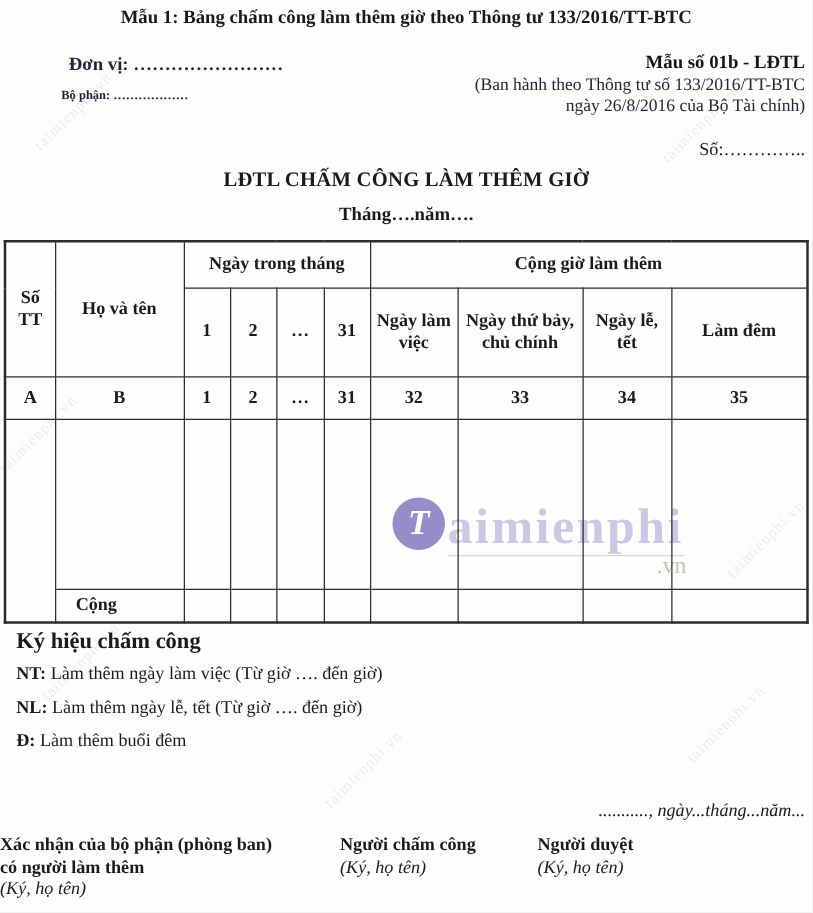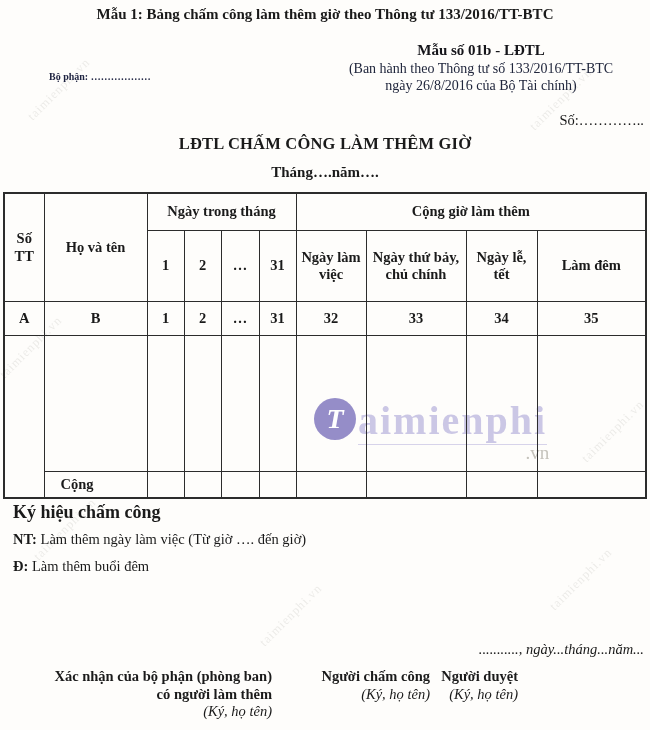--- a/index.html
+++ b/index.html
@@ -3,42 +3,42 @@
 <meta charset="utf-8">
 <style>
   html,body{margin:0;padding:0;background:#e9e9e9;}
   .page{position:relative;width:650px;height:730px;background:#fefdfb;color:#1a1a1a;
         font-family:"Liberation Serif","DejaVu Serif",serif;overflow:hidden;}
   .abs{position:absolute;}
   
   .doc-note{top:6px;left:0;right:0;text-align:center;font-size:15px;font-weight:bold;}
   .unit{top:44px;left:55px;font-size:15px;font-weight:bold;color:#1d2240;}
   .dept{top:71px;left:49px;font-size:10px;font-weight:bold;color:#1d2240;}
-  .issue{top:42px;left:318px;width:326px;text-align:center;font-size:14px;line-height:17.5px;color:#20263c;}
+  .issue{top:42px;left:318px;width:326px;text-align:right;font-size:14px;line-height:17.5px;color:#20263c;}
   .issue .code{font-size:15px;font-weight:bold;color:#15151a;}
   .so{top:112px;right:6px;font-size:14.5px;}
   .title{top:134px;left:0;right:0;text-align:center;font-weight:bold;font-size:16.5px;letter-spacing:.2px;}
   .period{top:164px;left:0;right:0;text-align:center;font-weight:bold;font-size:15px;font-family:Liberation Serif, serif;}
   
   table.ot{position:absolute;top:192px;left:3px;width:642px;border-collapse:collapse;
            table-layout:fixed;border:2px solid #2c2c2c;}
   .ot td{border:1px solid #2c2c2c;text-align:center;vertical-align:middle;
          font-size:14.5px;font-weight:bold;padding:1px 2px;line-height:1.2;}
   .ot tr.r1 td{height:34px;}
   .ot tr.r2 td{height:68px;}
   .ot tr.r3 td{height:31px;}
   .ot tr.r4 td{height:133px;}
   .ot tr.r5 td{height:23px;}
   .ot td.total{text-align:left;padding-left:16px;}
   
   .legend{top:499px;left:13px;font-size:14.5px;line-height:27px;}
   .legend .lt{font-weight:bold;font-size:18px;}
   
   .dateline{top:641px;right:6px;font-style:italic;font-size:14.5px;}
-  .sigs{top:668px;left:0;width:518px;display:flex;text-align:right;font-size:14.5px;line-height:17.5px;}
+  .sigs{top:668px;left:0;width:518px;display:flex;text-align:left;font-size:14.5px;line-height:17.5px;}
   .sig1{flex:0 0 272px;}.sig2{flex:0 0 158px;}.sig3{flex:1 1 auto;}
   .sig .name{font-weight:bold;}
   .sig .note{font-style:italic;}
   
   .wm{top:398px;left:314px;display:flex;align-items:flex-start;pointer-events:none;}
   .wm-logo{width:42px;height:42px;border-radius:50%;background:rgba(122,112,188,.8);
            color:#fff;font-size:28px;font-weight:bold;font-style:italic;
            text-align:center;line-height:42px;flex:0 0 42px;}
   .wm-body{position:relative;margin-left:2px;}
   .wm-text{font-size:40px;font-weight:bold;color:rgba(134,124,198,.42);letter-spacing:2px;
@@ -63,20 +63,21 @@
 
   <div class="wm abs">
     <span class="wm-logo">T</span>
     <span class="wm-body">
       <span class="wm-text">aimienphi</span>
       <span class="wm-vn">.vn</span>
     </span>
   </div>
 
   <div class="abs doc-note">Mẫu 1: Bảng chấm công làm thêm giờ theo Thông tư 133/2016/TT-BTC</div>
+  <div class="abs unit">Đơn vị: ……………………</div>
   <div class="abs dept">Bộ phận: ………………</div>
   <div class="abs issue">
     <div class="code">Mẫu số 01b - LĐTL</div>
     <div>(Ban hành theo Thông tư số 133/2016/TT-BTC</div>
     <div>ngày 26/8/2016 của Bộ Tài chính)</div>
   </div>
   <div class="abs so">Số:…………..</div>
   <div class="abs title">LĐTL CHẤM CÔNG LÀM THÊM GIỜ</div>
   <div class="abs period">Tháng….năm….</div>
 
@@ -144,20 +145,21 @@
         <td></td>
         <td></td>
         <td></td>
       </tr>
     </tbody>
   </table>
 
   <div class="abs legend">
     <div class="lt">Ký hiệu chấm công</div>
     <div><b>NT:</b><span> Làm thêm ngày làm việc (Từ giờ …. đến giờ)</span></div>
+    <div><b>NL:</b><span> Làm thêm ngày lễ, tết (Từ giờ …. đến giờ)</span></div>
     <div><b>Đ:</b><span> Làm thêm buổi đêm</span></div>
   </div>
 
   <div class="abs dateline">..........., ngày...tháng...năm...</div>
   <div class="abs sigs">
     <div class="sig sig1">
       <div class="name">Xác nhận của bộ phận (phòng ban)</div>
       <div class="name">có người làm thêm</div>
       <div class="note">(Ký, họ tên)</div>
     </div>

